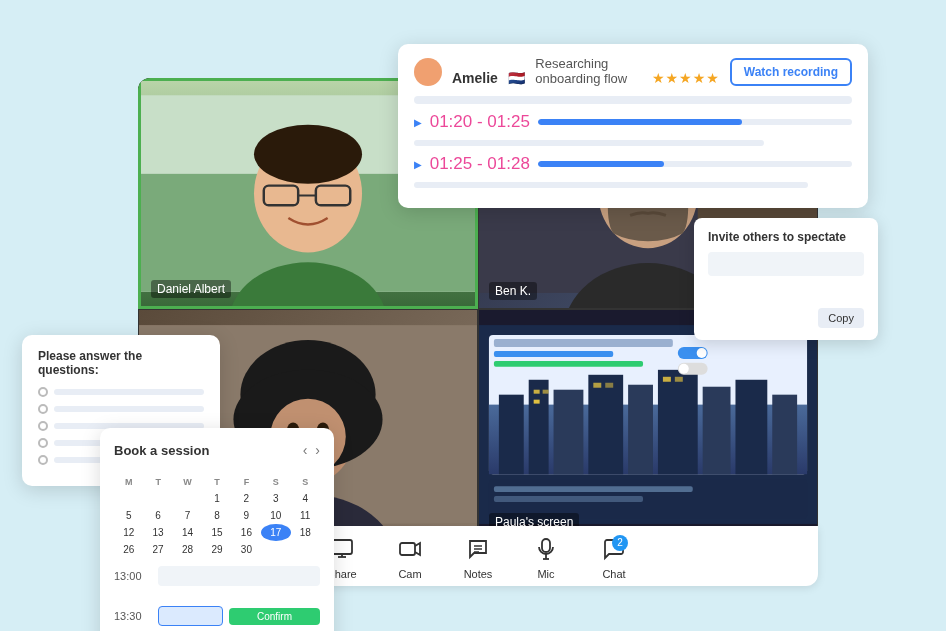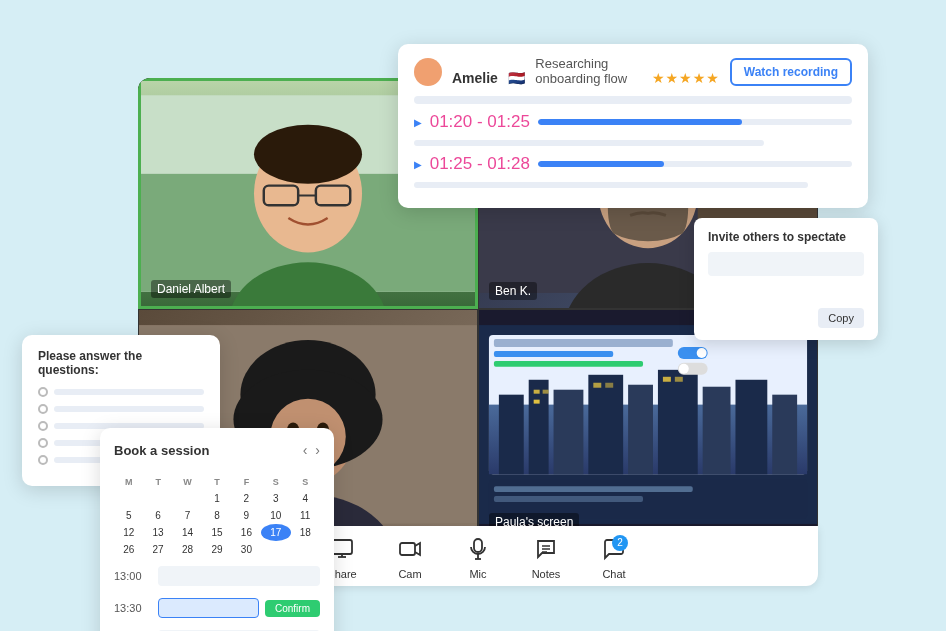--- a/index.html
+++ b/index.html
@@ -374,42 +374,42 @@
 
     
     .time-slots {
       margin-top: 8px;
     }
 
     .time-slot-row {
       display: flex;
       align-items: center;
       gap: 6px;
-      margin-bottom: 12px;
+      margin-bottom: 20px;
     }
 
     .time-label {
       font-size: 11px;
       color: #555;
       min-width: 38px;
     }
 
     .time-bar {
       flex: 1;
       height: 20px;
       background: #f0f4f8;
       border-radius: 4px;
     }
 
     .confirm-btn {
       background: #2ecc71;
       color: white;
       border: none;
       border-radius: 4px;
-      padding: 3px 10px;
+      padding: 3px 28px;
       font-size: 10px;
       cursor: pointer;
     }
 
     .time-slot-selected {
       background: #dbeafe;
       border: 1px solid #3b82f6;
     }
 
     .daniel-face {
@@ -617,39 +617,39 @@
         <rect x="2" y="6" width="15" height="12" rx="2" stroke="#333" stroke-width="1.8"></rect>
         <path d="M17 9L22 6V18L17 15" stroke="#333" stroke-width="1.8"></path>
       </svg>
     </div>
     <span class="btn-label">Cam</span>
   </div>
 
   <div class="toolbar-btn">
     <div class="icon-circle">
       <svg width="24" height="24" viewBox="0 0 24 24" fill="none" xmlns="http://www.w3.org/2000/svg">
+        <path d="M4 20L8 16H20V4H4V20Z" stroke="#333" stroke-width="1.8" fill="none"></path>
+        <line x1="8" y1="9" x2="16" y2="9" stroke="#333" stroke-width="1.5"></line>
+        <line x1="8" y1="12" x2="16" y2="12" stroke="#333" stroke-width="1.5"></line>
+        <line x1="8" y1="15" x2="13" y2="15" stroke="#333" stroke-width="1.5"></line>
+      </svg>
+    </div>
+    <span class="btn-label">Notes</span>
+  </div>
+
+  <div class="toolbar-btn">
+    <div class="icon-circle">
+      <svg width="24" height="24" viewBox="0 0 24 24" fill="none" xmlns="http://www.w3.org/2000/svg">
         <rect x="8" y="2" width="8" height="13" rx="4" stroke="#333" stroke-width="1.8"></rect>
         <path d="M5 10C5 13.866 8.13401 17 12 17C15.866 17 19 13.866 19 10" stroke="#333" stroke-width="1.8"></path>
         <line x1="12" y1="17" x2="12" y2="22" stroke="#333" stroke-width="1.8"></line>
         <line x1="9" y1="22" x2="15" y2="22" stroke="#333" stroke-width="1.8"></line>
       </svg>
     </div>
     <span class="btn-label">Mic</span>
-  </div>
-
-  <div class="toolbar-btn">
-    <div class="icon-circle">
-      <svg width="24" height="24" viewBox="0 0 24 24" fill="none" xmlns="http://www.w3.org/2000/svg">
-        <path d="M4 20L8 16H20V4H4V20Z" stroke="#333" stroke-width="1.8" fill="none"></path>
-        <line x1="8" y1="9" x2="16" y2="9" stroke="#333" stroke-width="1.5"></line>
-        <line x1="8" y1="12" x2="16" y2="12" stroke="#333" stroke-width="1.5"></line>
-        <line x1="8" y1="15" x2="13" y2="15" stroke="#333" stroke-width="1.5"></line>
-      </svg>
-    </div>
-    <span class="btn-label">Notes</span>
   </div>
 
   <div class="toolbar-btn">
     <div class="icon-circle" style="position:relative">
       <svg width="24" height="24" viewBox="0 0 24 24" fill="none" xmlns="http://www.w3.org/2000/svg">
         <path d="M21 15C21 15.5304 20.7893 16.0391 20.4142 16.4142C20.0391 16.7893 19.5304 17 19 17H7L3 21V5C3 4.46957 3.21071 3.96086 3.58579 3.58579C3.96086 3.21071 4.46957 3 5 3H19C19.5304 3 20.0391 3.21071 20.4142 3.58579C20.7893 3.96086 21 4.46957 21 5V15Z" stroke="#333" stroke-width="1.8"></path>
       </svg>
       <span class="chat-badge">2</span>
     </div>
     <span class="btn-label">Chat</span>

